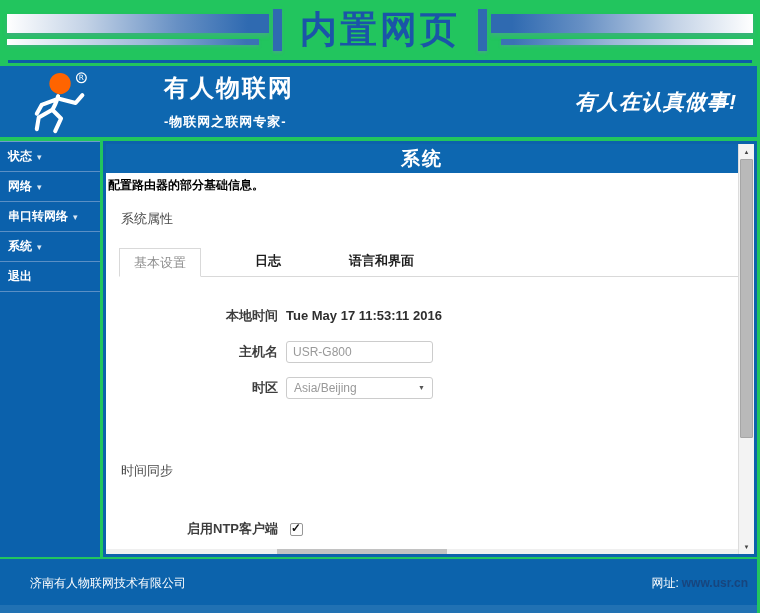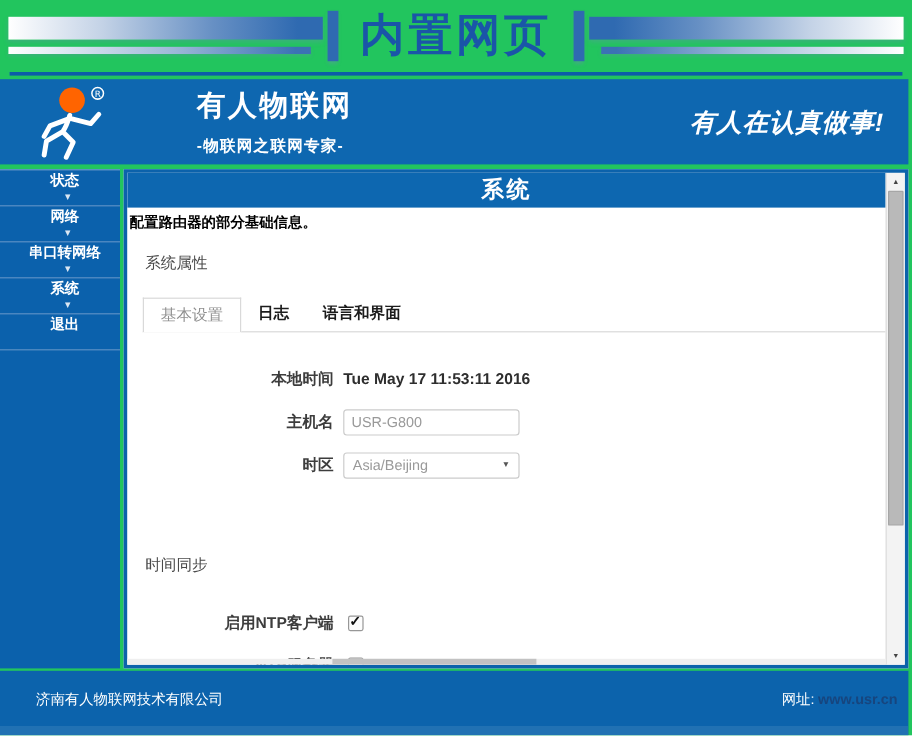--- a/index.html
+++ b/index.html
@@ -32,33 +32,33 @@
   .header-subtitle { color:#fff; font-size:13px; font-weight:bold; margin-top:9px; letter-spacing:1px; }
   .header-slogan { margin-left:auto; margin-right:20px; color:#fff; font-size:21px;
                    font-weight:bold; font-style:italic; letter-spacing:1px; white-space:nowrap; }
 
   
   .main-row { margin-top:4px; height:416px; display:flex; align-items:stretch; padding-right:3px; }
   .sidebar { width:100px; background:#0b61ac; margin-right:3px; flex-shrink:0;
              border-top:1px solid #6e9ccb; }
   .menu-item { height:30px; display:flex; align-items:center; padding-left:8px;
                border-bottom:1px solid #5a8fc5; color:#fff; font-size:12px; font-weight:bold;
-               cursor:pointer;flex-direction:column; }
+               cursor:pointer; }
   .chev { font-size:9px; color:rgba(255,255,255,.85); margin-left:5px; }
 
   .content { flex:1; border:3px solid #0c62ab; background:#fff; display:flex; overflow:hidden; }
   .content-main { flex:1; position:relative; overflow:hidden; }
   .page-titlebar { height:29px; line-height:29px; background:#0d67b0; color:#fff;
                    font-size:19px; font-weight:bold; text-align:center; letter-spacing:2px; }
   .page-desc { font-size:12px; font-weight:bold; color:#000; padding:4px 2px 0 2px; }
   .section-label { margin:16px 0 0 15px; font-size:13px; color:#4a4a4a; }
   .section-label.sync { margin-top:62px; }
 
   .tabs { margin:20px 0 0 13px; display:flex; align-items:flex-end; height:29px;
-          border-bottom:1px solid #d9d9d9; }
+          border-bottom:1px solid #d9d9d9;gap:40px; }
   .tab { height:29px; line-height:28px; padding:0 14px; font-size:13px; cursor:pointer; }
   .tab.active { border:1px solid #d9d9d9; border-bottom:1px solid #fff; margin-bottom:-1px;
                 color:#8f8f8f; background:#fff; font-weight:normal; }
   .tab.plain { font-weight:bold; color:#1c1c1c; }
 
   .form { margin-top:26px; }
   .form-row { display:flex; align-items:center; height:25px; margin-bottom:11px; }
   .form-label { width:172px; text-align:right; font-size:13px; color:#3d3d3d;
                 font-weight:600; flex-shrink:0; }
   .form-zone { margin-left:8px; display:flex; align-items:center; }
@@ -71,21 +71,21 @@
                border-radius:2px; display:inline-flex; align-items:center; justify-content:center;
                color:#fff; font-size:6px; line-height:1; }
   .text-input { width:147px; height:22px; padding:0 6px; font-size:12px; color:#999;
                 border:1px solid #ccc; border-radius:3px; font-family:inherit; }
   .select-box { width:147px; height:22px; border:1px solid #ccc; border-radius:3px; background:#fff;
                 display:flex; align-items:center; justify-content:space-between; padding:0 7px;
                 font-size:12px; color:#999; cursor:pointer; }
   .select-arrow { font-size:7px; color:#555; }
 
   .check-row { display:flex; align-items:center; height:24px; margin-bottom:11px; }
-  .check-row.first { margin-top:27px; }
+  .check-row.first { margin-top:37px; }
   input[type=checkbox] { appearance:none; -webkit-appearance:none; width:13px; height:13px;
                          margin-left:12px; border:1px solid #979797; border-radius:2px;
                          background:#fdfdfd; position:relative; cursor:pointer; }
   input[type=checkbox]:checked::after { content:"\2713"; position:absolute; top:-3px; left:0;
                          font-size:12px; font-weight:bold; color:#111; }
 
   .h-scrollbar { position:absolute; left:0; right:0; bottom:0; height:5px; background:#efefef; }
   .h-thumb { position:absolute; top:0; bottom:0; left:27%; width:27%; background:#c2c2c2; }
 
   .v-scrollbar { width:16px; background:#f3f3f3; border-left:1px solid #dcdcdc;

